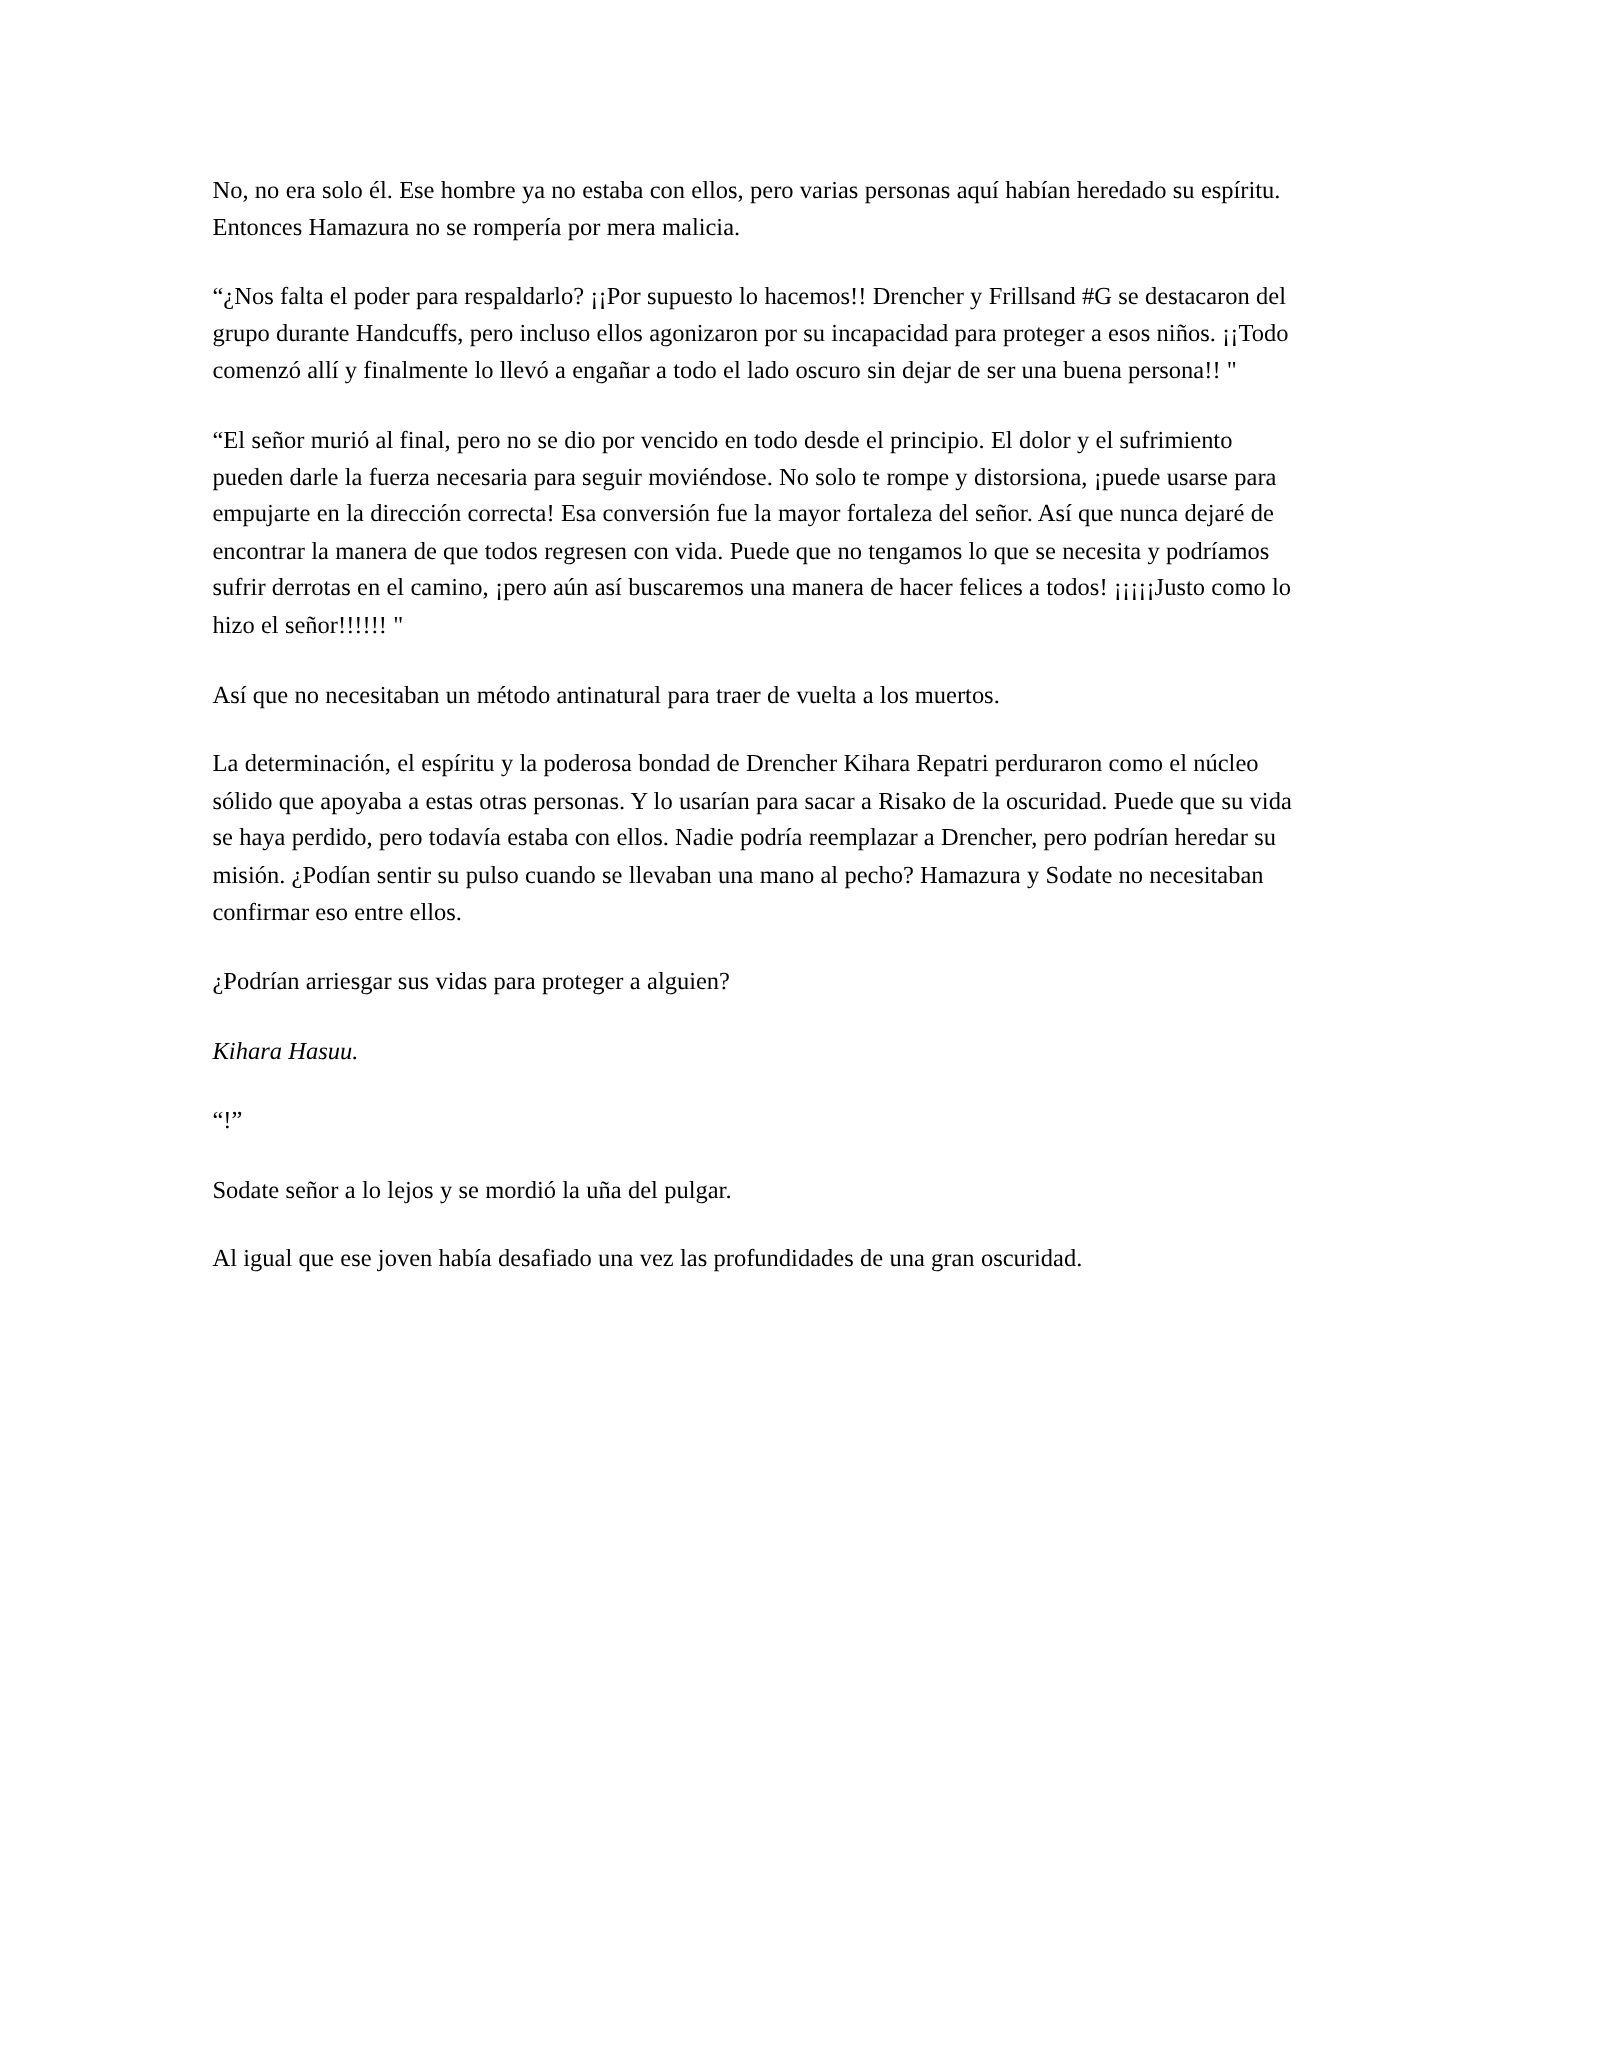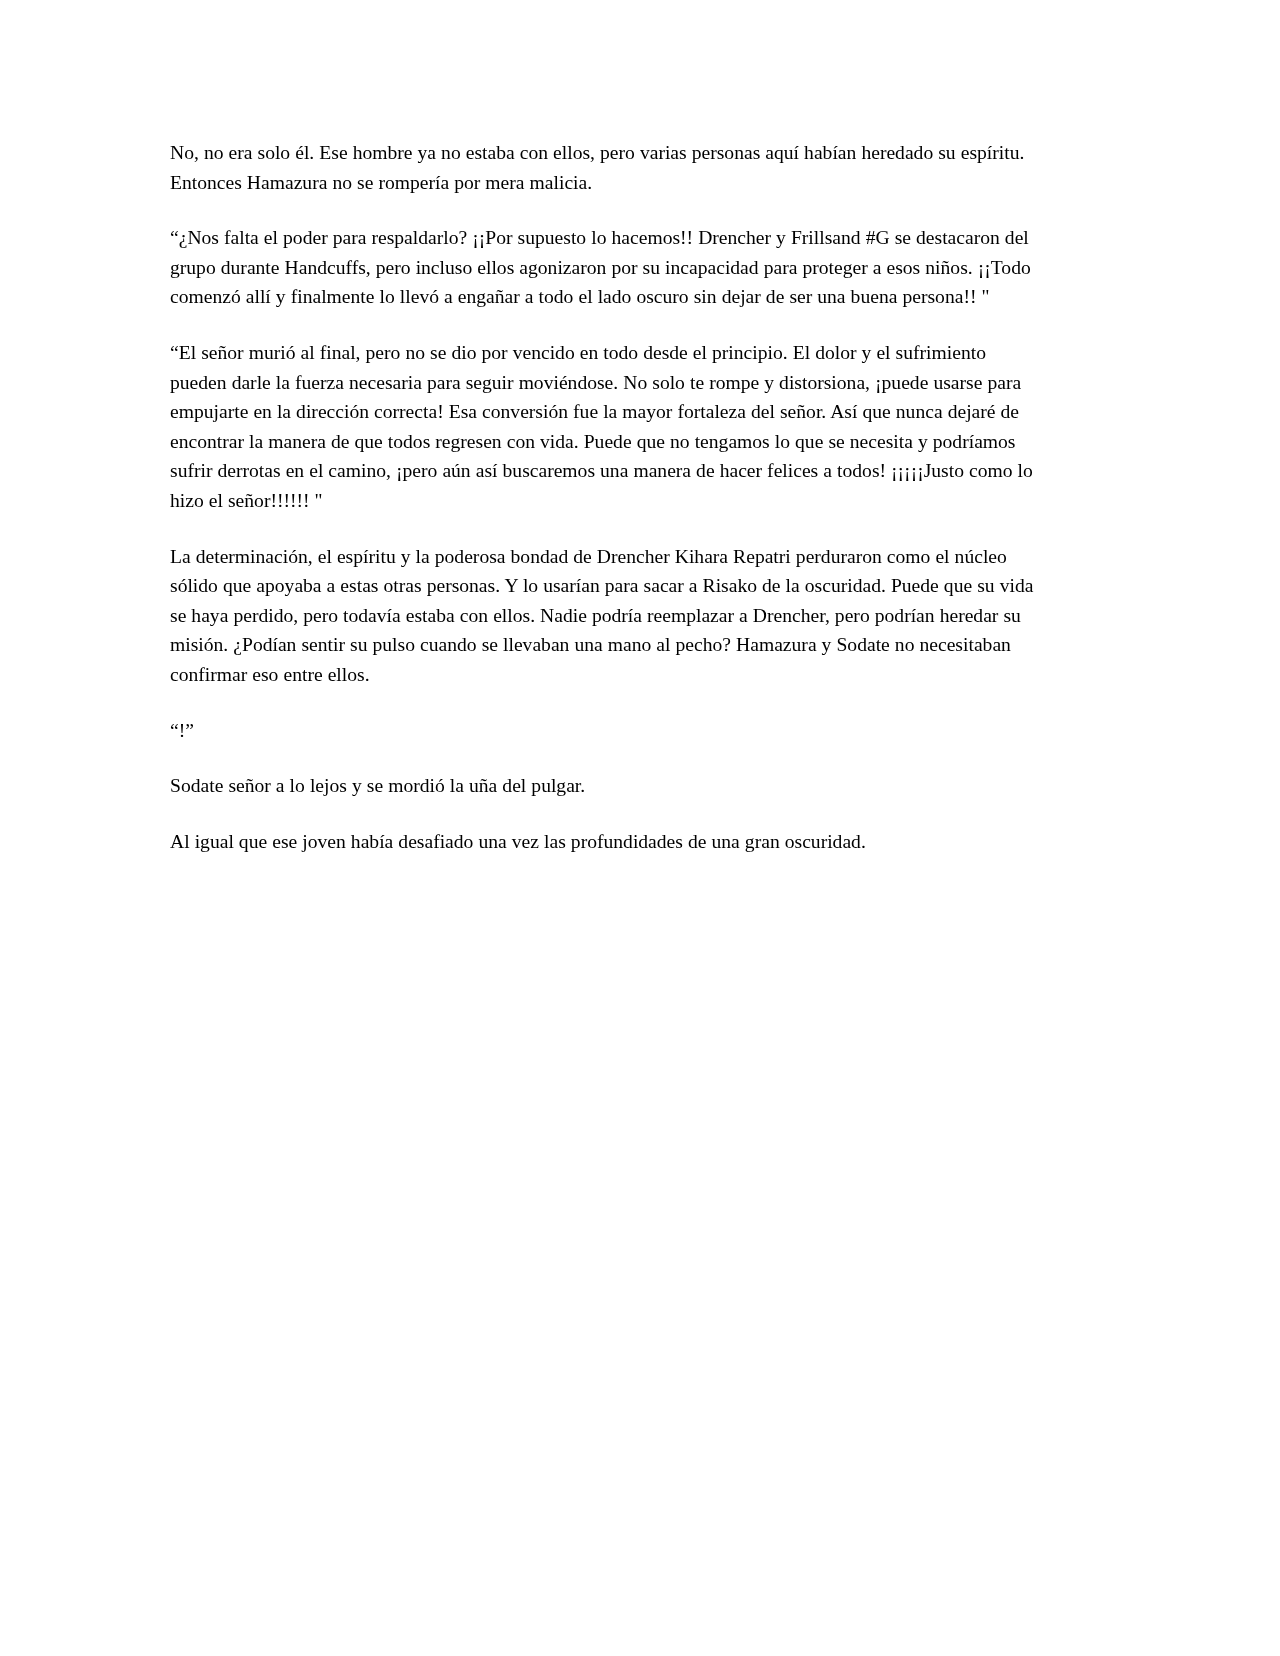--- a/index.html
+++ b/index.html
@@ -44,19 +44,22 @@
 </style>
 </head>
 <body>
 
 <div class="page">
   <div class="doc-body">
 
     <p class="para">No, no era solo él. Ese hombre ya no estaba con ellos, pero varias personas aquí habían heredado su espíritu. Entonces Hamazura no se rompería por mera malicia.</p>
     <p class="para">“¿Nos falta el poder para respaldarlo? ¡¡Por supuesto lo hacemos!! Drencher y Frillsand #G se destacaron del grupo durante Handcuffs, pero incluso ellos agonizaron por su incapacidad para proteger a esos niños. ¡¡Todo comenzó allí y finalmente lo llevó a engañar a todo el lado oscuro sin dejar de ser una buena persona!! "</p>
     <p class="para">“El señor murió al final, pero no se dio por vencido en todo desde el principio. El dolor y el sufrimiento pueden darle la fuerza necesaria para seguir moviéndose. No solo te rompe y distorsiona, ¡puede usarse para empujarte en la dirección correcta! Esa conversión fue la mayor fortaleza del señor. Así que nunca dejaré de encontrar la manera de que todos regresen con vida. Puede que no tengamos lo que se necesita y podríamos sufrir derrotas en el camino, ¡pero aún así buscaremos una manera de hacer felices a todos! ¡¡¡¡¡Justo como lo hizo el señor!!!!!! "</p>
+    <p class="para">Así que no necesitaban un método antinatural para traer de vuelta a los muertos.</p>
     <p class="para">La determinación, el espíritu y la poderosa bondad de Drencher Kihara Repatri perduraron como el núcleo sólido que apoyaba a estas otras personas. Y lo usarían para sacar a Risako de la oscuridad. Puede que su vida se haya perdido, pero todavía estaba con ellos. Nadie podría reemplazar a Drencher, pero podrían heredar su misión. ¿Podían sentir su pulso cuando se llevaban una mano al pecho? Hamazura y Sodate no necesitaban confirmar eso entre ellos.</p>
+    <p class="para">¿Podrían arriesgar sus vidas para proteger a alguien?</p>
+    <p class="para italic">Kihara Hasuu.</p>
     <p class="para quote-only">“!”</p>
     <p class="para">Sodate señor a lo lejos y se mordió la uña del pulgar.</p>
     <p class="para">Al igual que ese joven había desafiado una vez las profundidades de una gran oscuridad.</p>
 
   </div>
 </div>
 
 </body></html>

